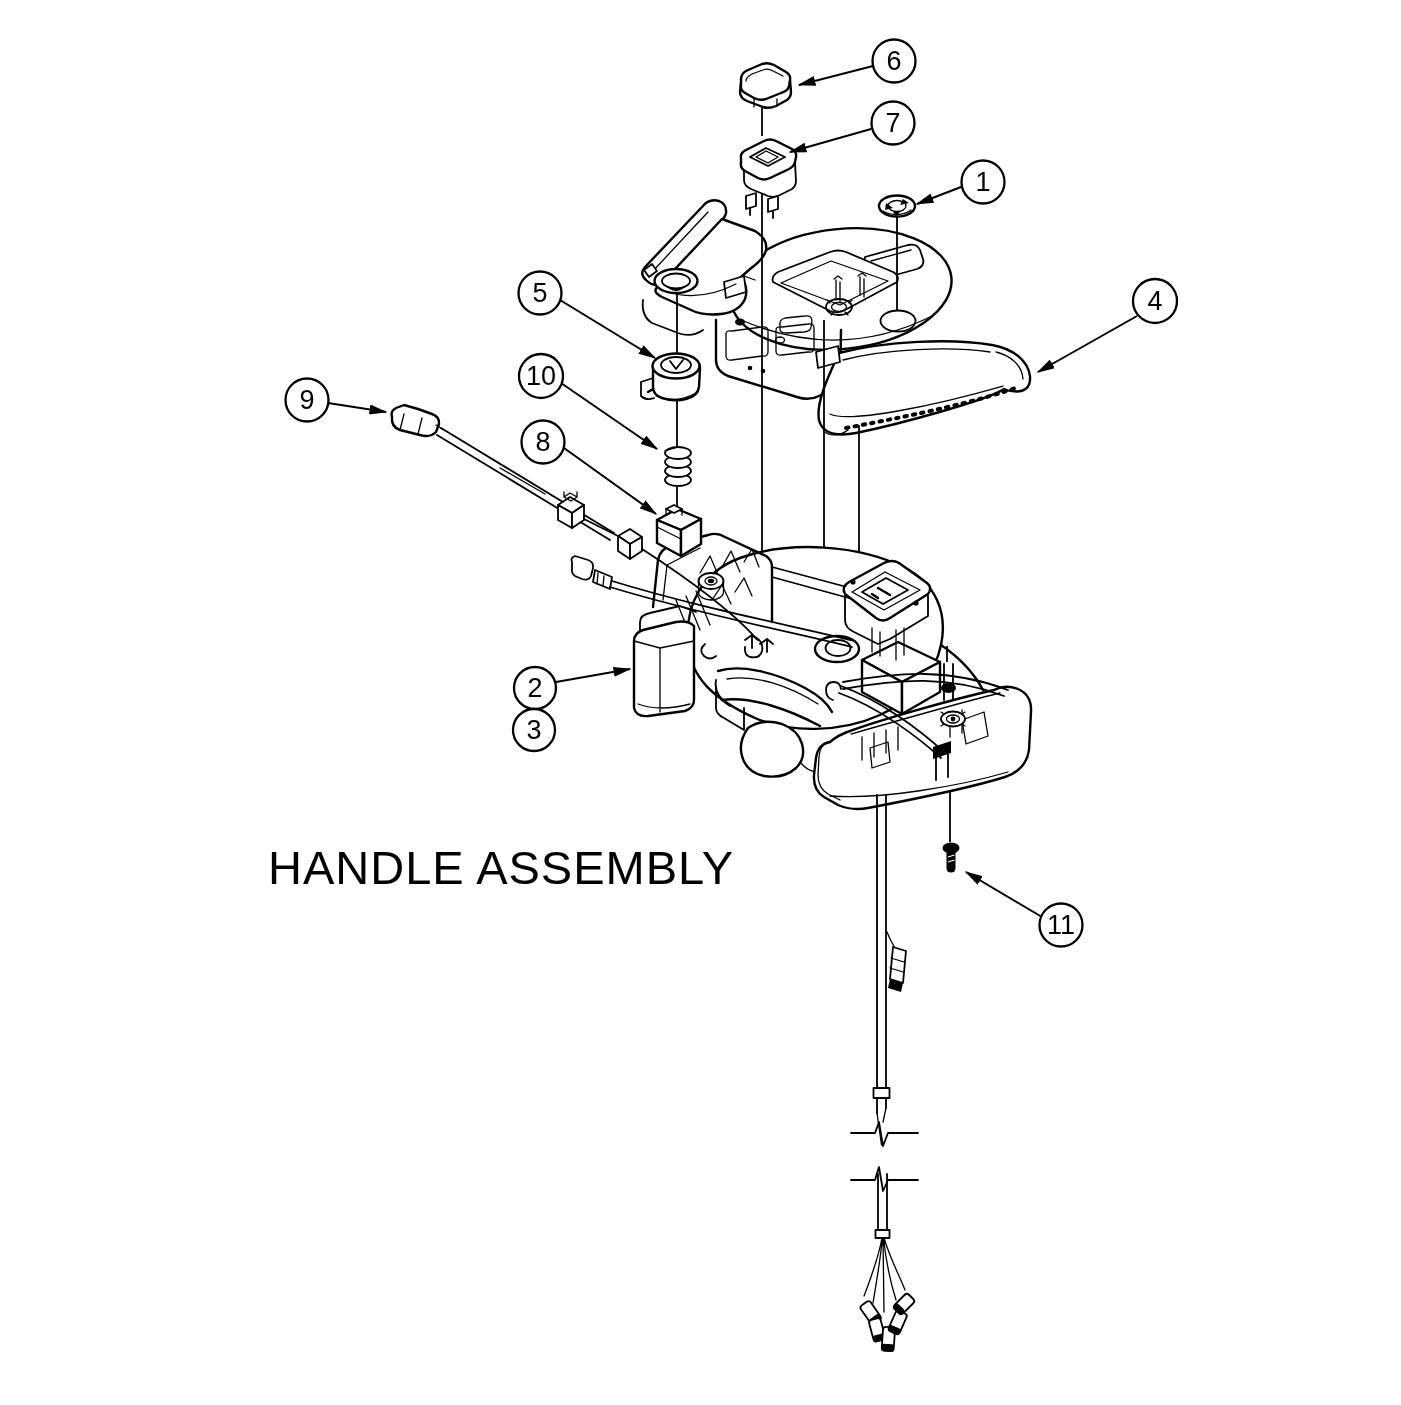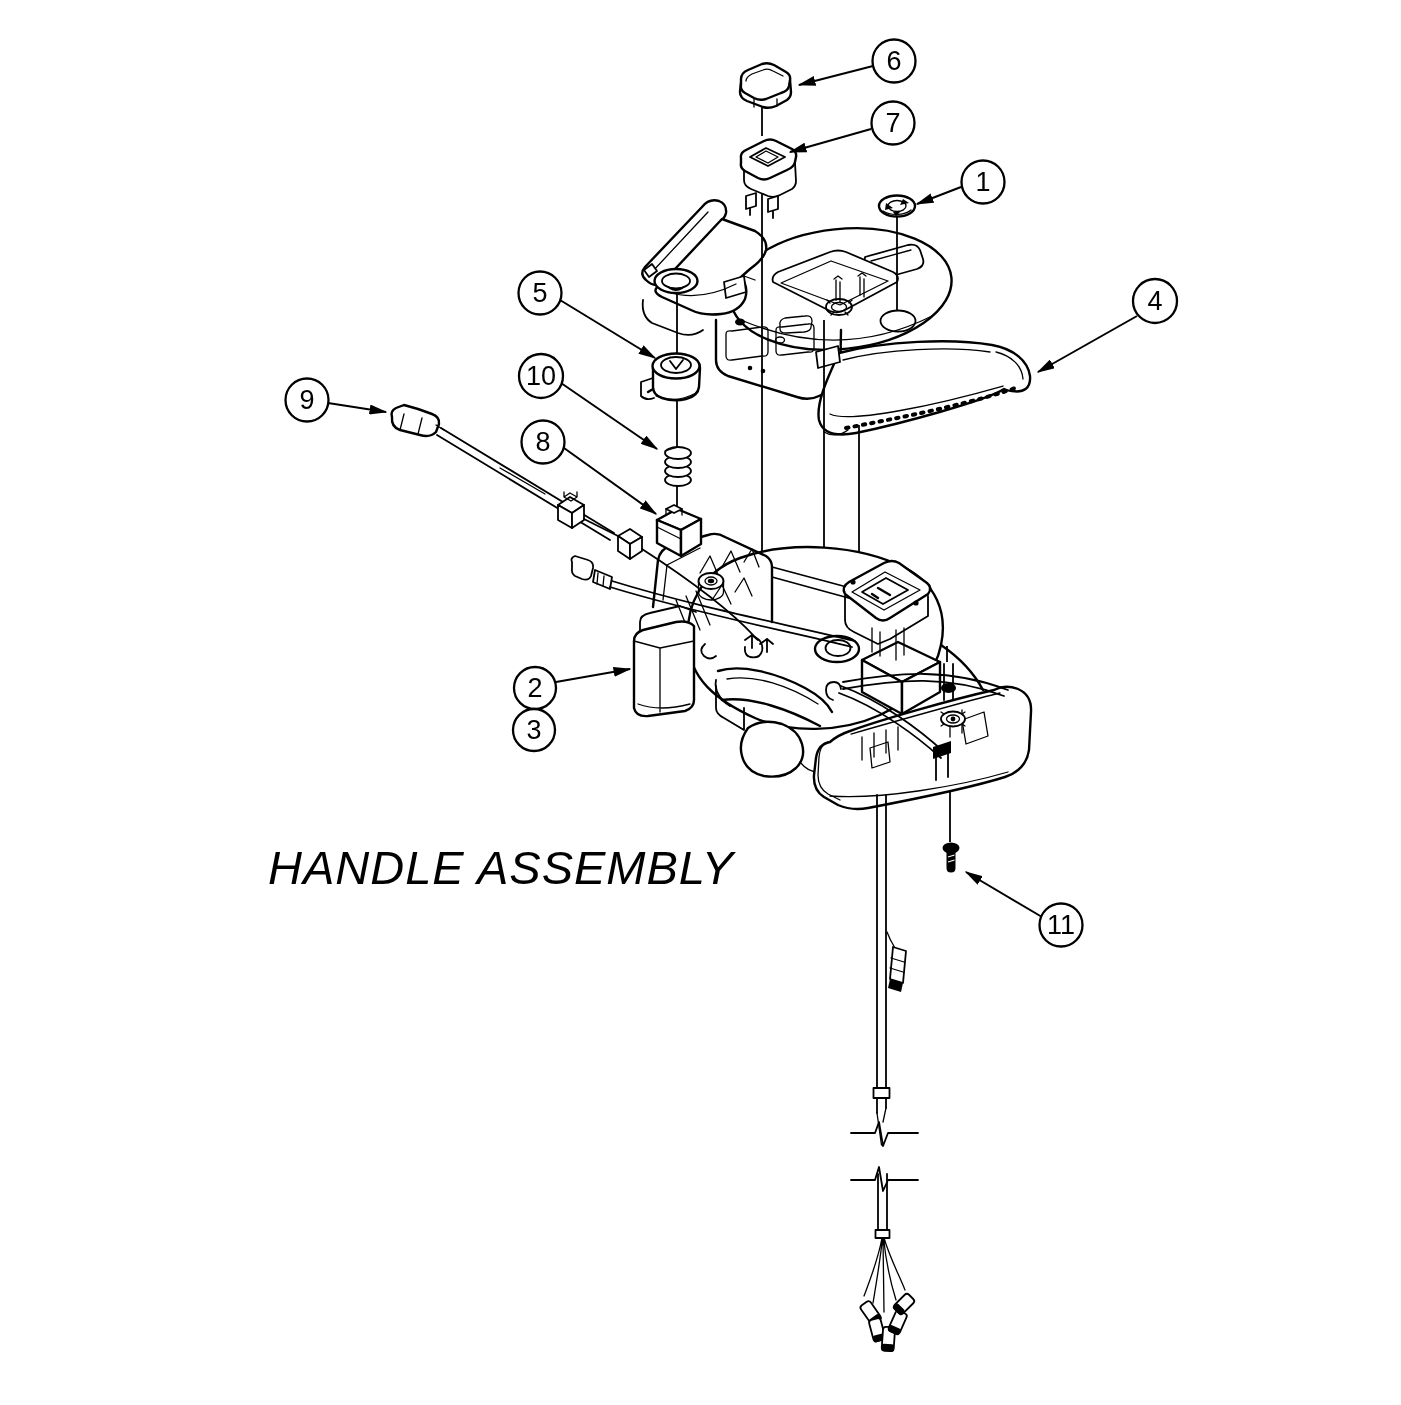--- a/index.html
+++ b/index.html
@@ -1,20 +1,20 @@
 <!DOCTYPE html>
 <html><head>
 <meta charset="utf-8">
 <style>
   html,body{margin:0;padding:0;background:#fff;}
   .canvas{position:relative;width:1401px;height:1405px;background:#fff;overflow:hidden;
           font-family:"Liberation Sans",sans-serif;}
   .canvas svg{position:absolute;left:0;top:0;}
   .diagram-title{position:absolute;left:268px;top:840px;font-size:47px;letter-spacing:1px;
-          color:#000;white-space:nowrap;font-family:"Liberation Sans",sans-serif;font-style:italic;}
+          color:#000;white-space:nowrap;font-family:"Liberation Sans",sans-serif;}
   
   .s  {stroke:#000;fill:none;stroke-width:2.4;stroke-linecap:round;stroke-linejoin:round;}
   .sw {stroke:#000;fill:#fff;stroke-width:2.4;stroke-linecap:round;stroke-linejoin:round;}
   .m  {stroke:#000;fill:none;stroke-width:1.8;stroke-linecap:round;stroke-linejoin:round;}
   .mw {stroke:#000;fill:#fff;stroke-width:1.8;stroke-linecap:round;stroke-linejoin:round;}
   .t  {stroke:#000;fill:none;stroke-width:1.3;stroke-linecap:round;stroke-linejoin:round;}
   .blk{fill:#000;stroke:none;}
   .dots{stroke:#000;fill:none;stroke-width:4;stroke-dasharray:2.5 6;stroke-linecap:round;}
   .callout circle{fill:#fff;stroke:#000;stroke-width:2.3;}
   .callout text{font-family:"Liberation Sans",sans-serif;font-size:27px;fill:#000;text-anchor:middle;}

